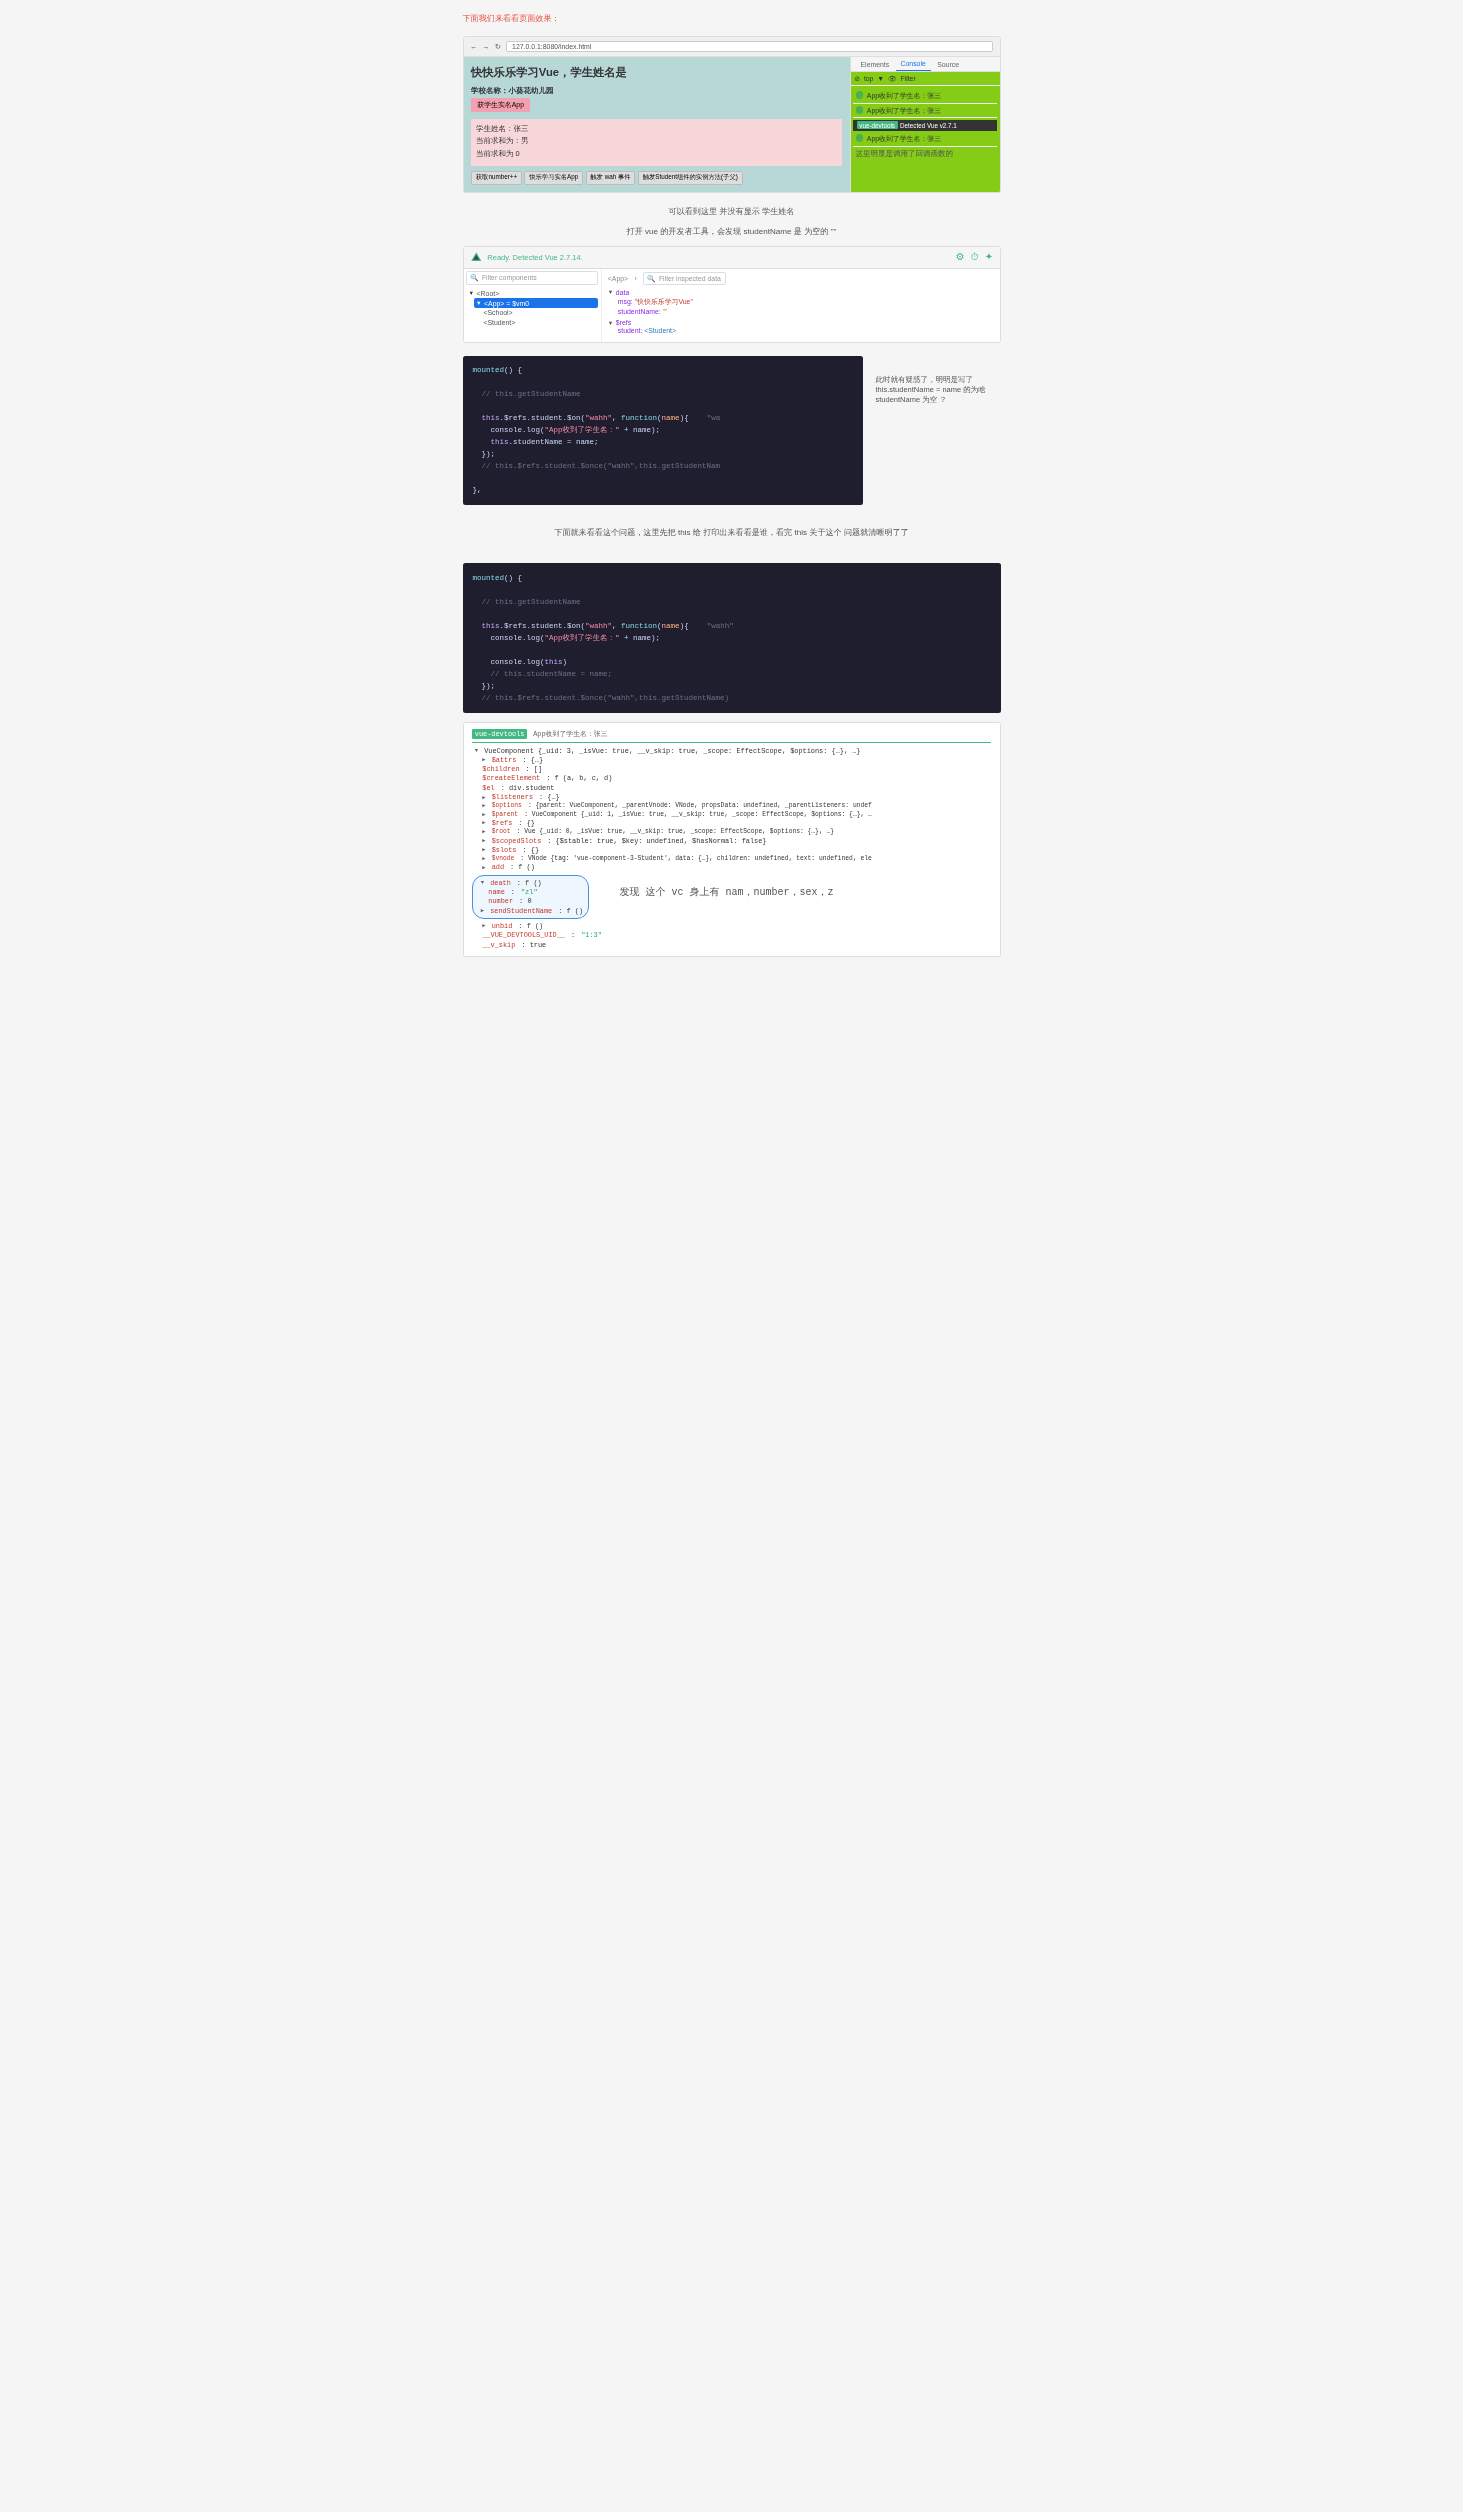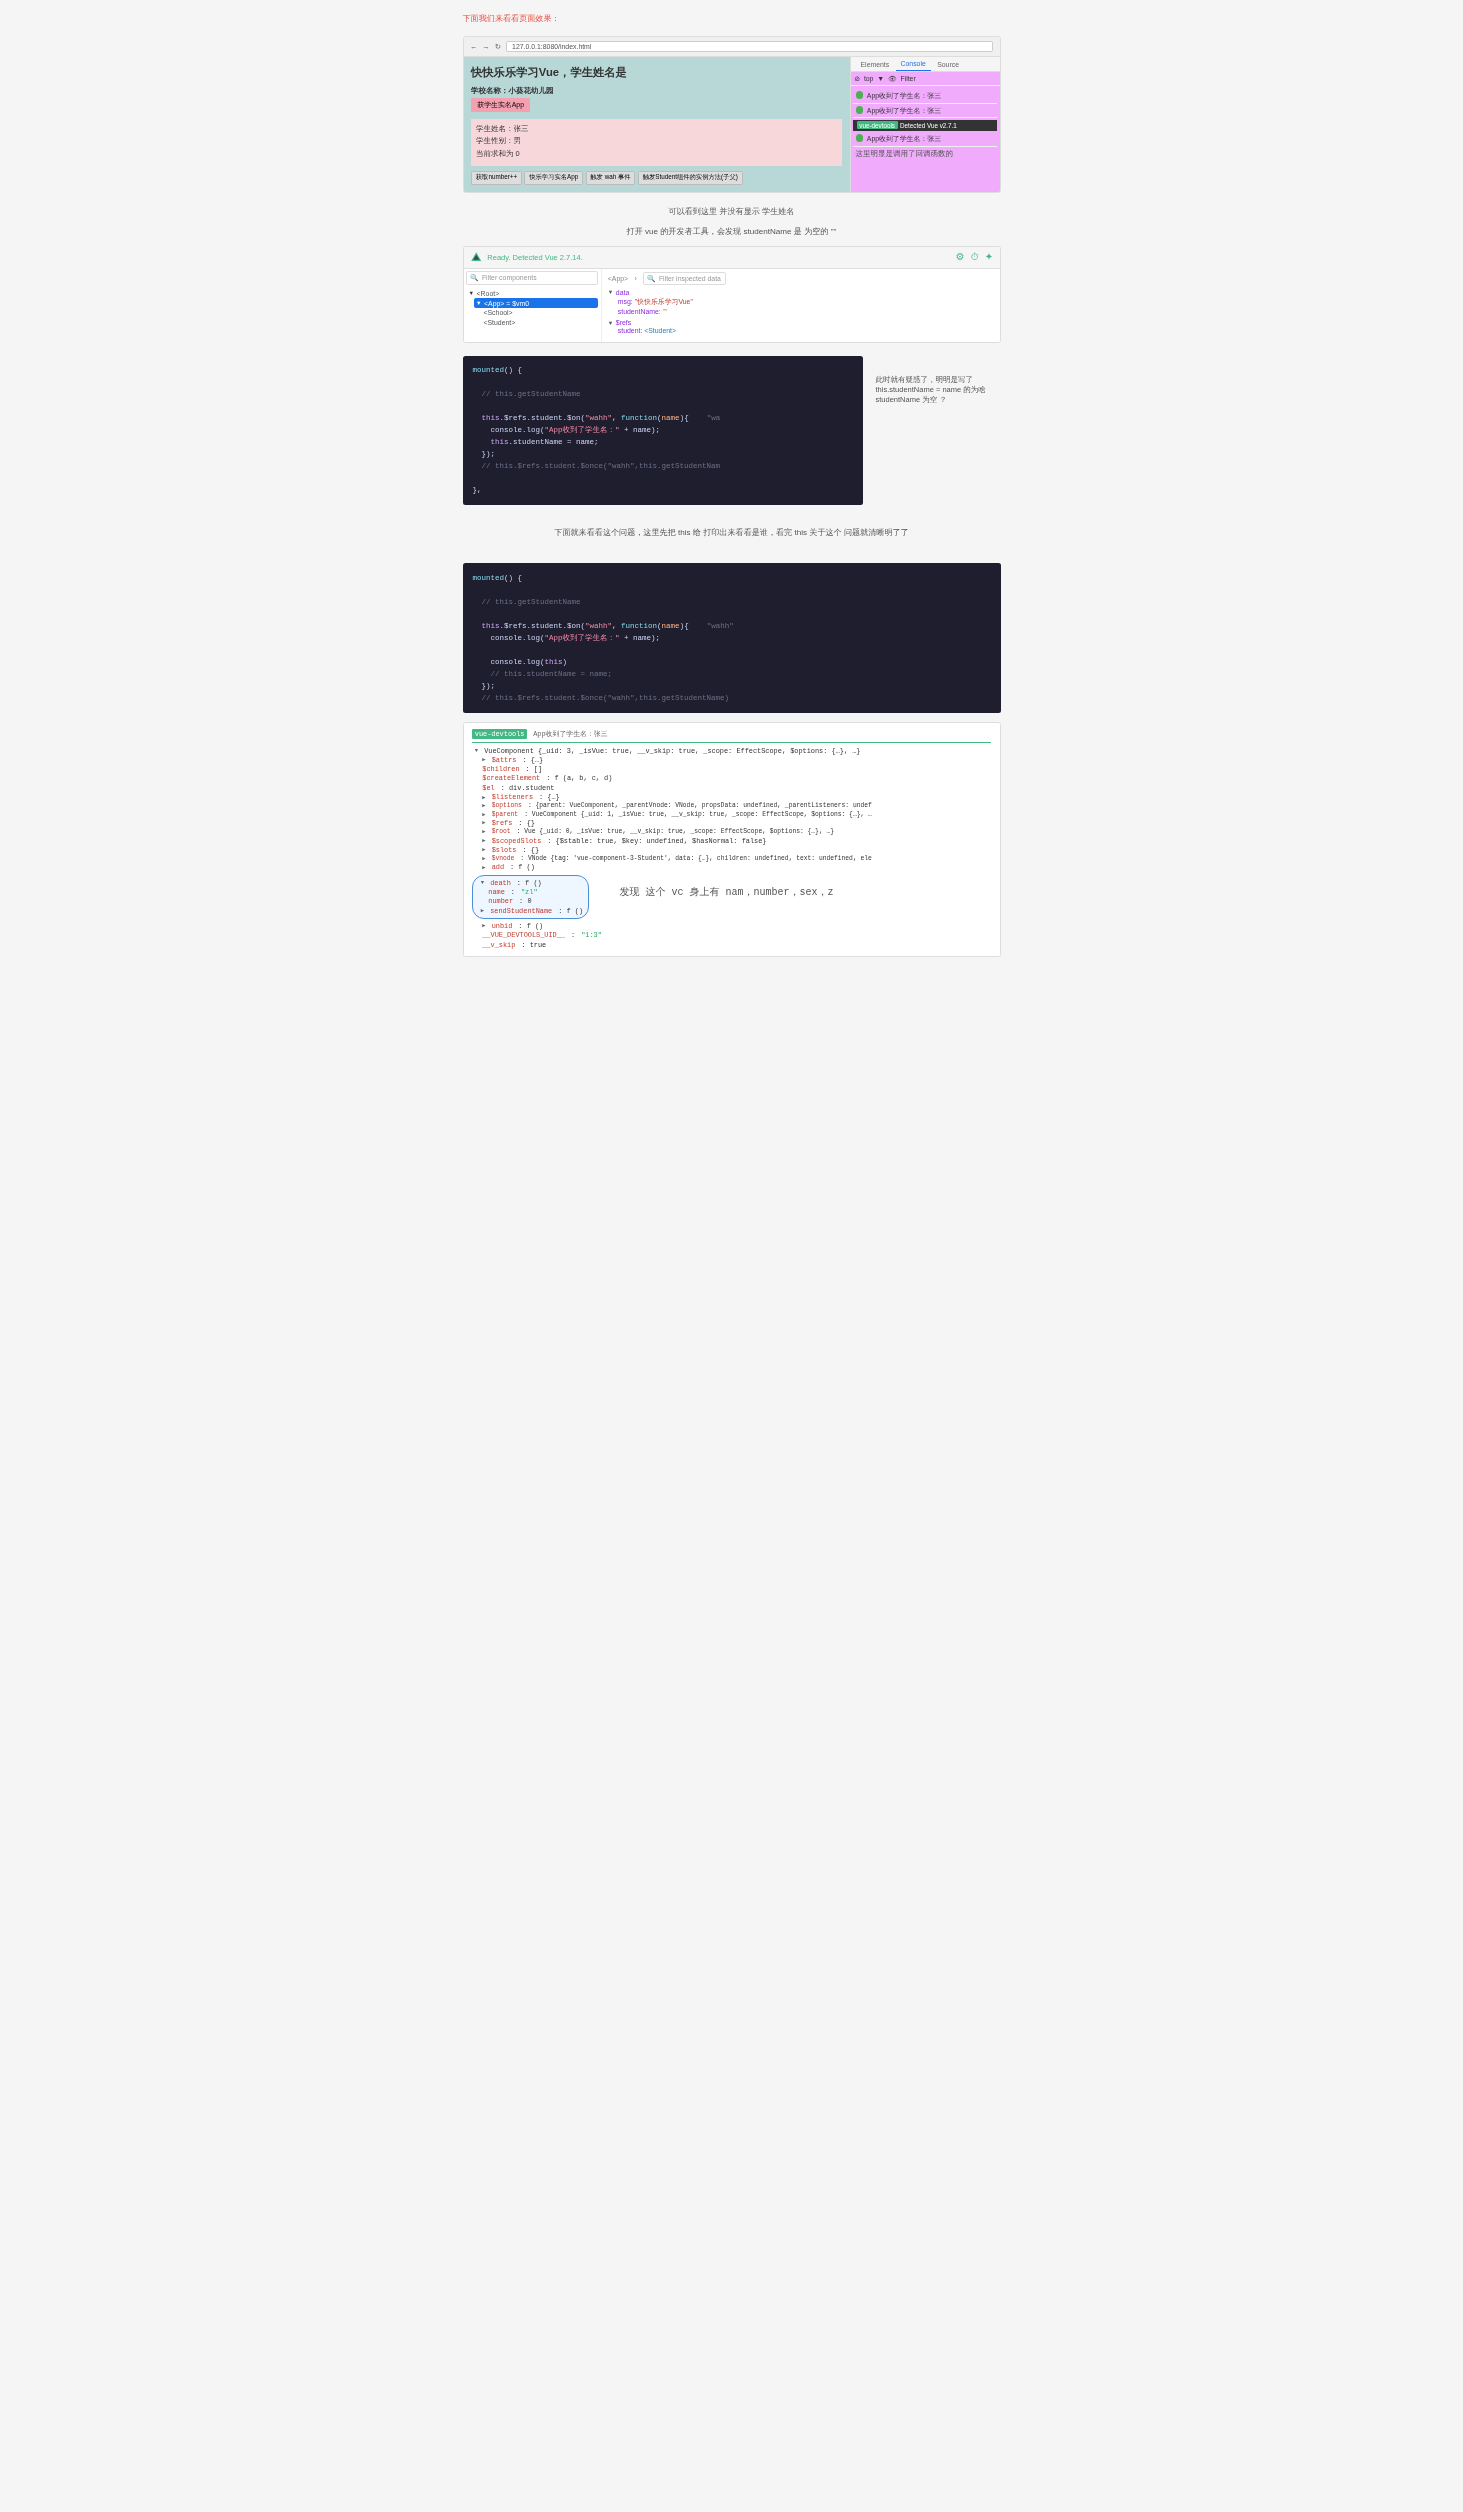--- a/index.html
+++ b/index.html
@@ -103,21 +103,21 @@
       padding: 1.3px 3.8px;
       font-size: 6.3px;
       cursor: pointer;
       border-radius: 1.3px;
     }
 
     
     .devtools-panel {
       width: 150px;
       border-left: 0.6px solid #ddd;
-      background: #f0abfc;
+      background: #84cc16;
     }
     .devtools-tabs {
       display: flex;
       border-bottom: 0.6px solid #ddd;
       background: #f5f5f5;
       padding: 0 5px;
       gap: 1.3px;
       align-items: center;
     }
     .devtools-tab {
@@ -387,21 +387,21 @@
   </div>
 
   <div class="browser-content">
 
     <div class="vue-app-panel">
       <div class="vue-app-title">快快乐乐学习Vue，学生姓名是</div>
       <div class="school-name-label">学校名称：小葵花幼儿园</div>
       <button class="pink-btn">获学生实名App</button>
       <div class="student-info">
         <div class="student-info-row">学生姓名：张三</div>
-        <div class="student-info-row">学生性别：男</div>
+        <div class="student-info-row">当前求和为：男</div>
         <div class="student-info-row">当前求和为 0</div>
       </div>
       <div class="bottom-btns">
         <button class="bottom-btn">获取number++</button>
         <button class="bottom-btn">快乐学习实名App</button>
         <button class="bottom-btn">触发 wah 事件</button>
         <button class="bottom-btn">触发Student组件的实例方法(子父)</button>
       </div>
     </div>
 

